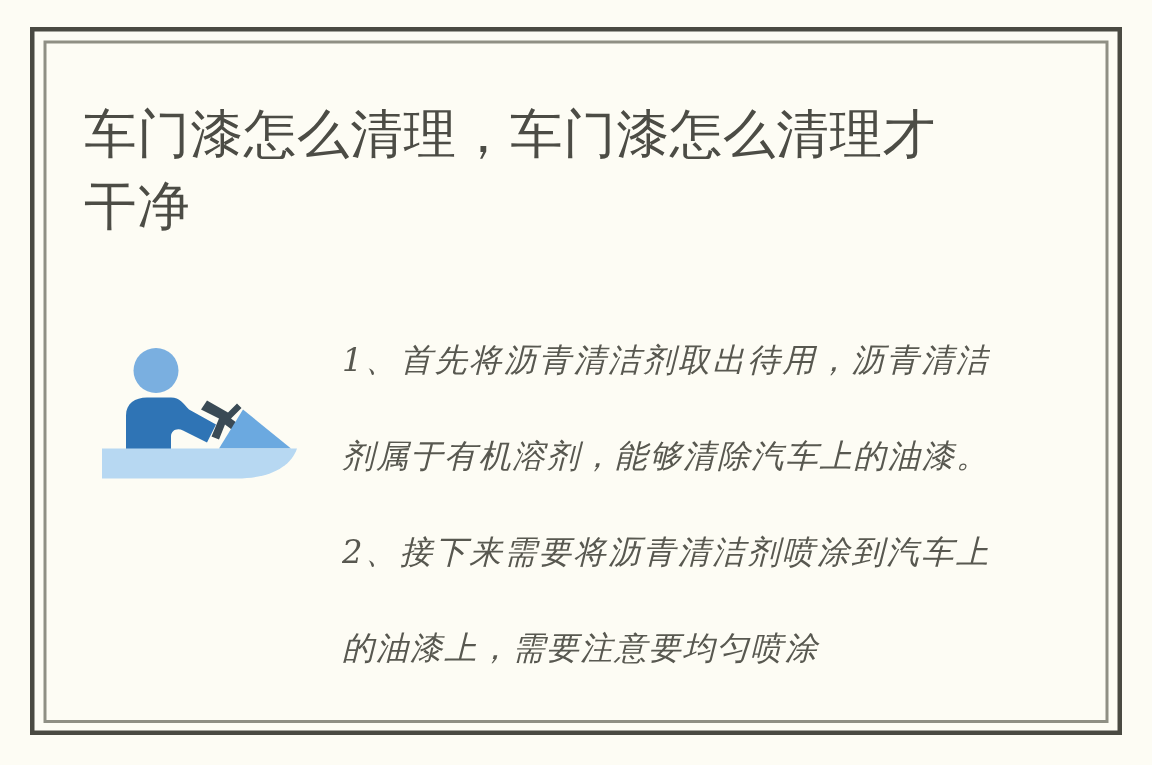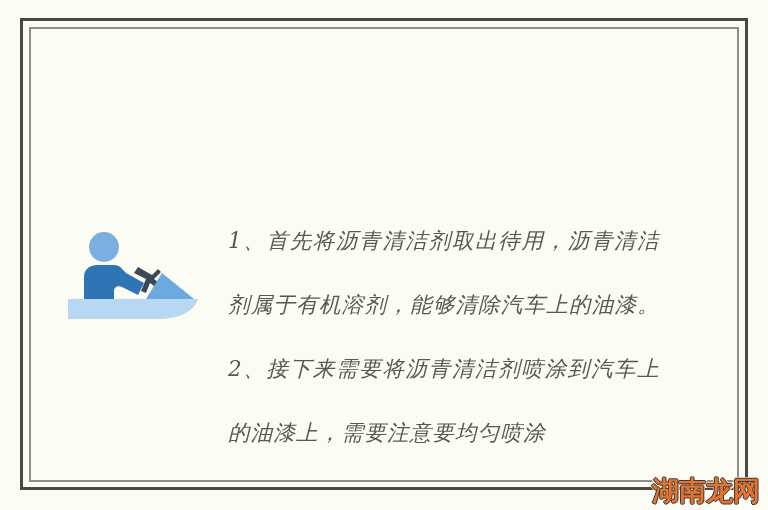--- a/index.html
+++ b/index.html
@@ -123,20 +123,21 @@
   }
 </style>
 </head>
 <body>
 
 <div id="page">
 
   <div class="frame-outer"></div>
   <div class="frame-inner"></div>
 
+  <div class="title">车门漆怎么清理，车门漆怎么清理才干净</div>
 
   <div class="content">
 
     <div class="illustration">
       <svg viewBox="0 0 138 100" xmlns="http://www.w3.org/2000/svg">
 
         <circle cx="42" cy="22" r="15" fill="#7aafe0"></circle>
 
         <path d="M22 78 L22 52 C22 44 28 40 36 40 L52 40
                  C58 40 60 44 64 48 L82 58 L76 70 L60 62
@@ -148,17 +149,14 @@
         <path d="M84 74 L100 48 L132 74 Z" fill="#6ba9e0"></path>
 
         <path d="M6 74 L136 74 C132 86 118 94 96 94 L6 94 Z" fill="#b7d8f2"></path>
       </svg>
     </div>
 
     <div class="body-text">1、首先将沥青清洁剂取出待用，沥青清洁剂属于有机溶剂，能够清除汽车上的油漆。 2、接下来需要将沥青清洁剂喷涂到汽车上的油漆上，需要注意要均匀喷涂</div>
 
   </div>
 
-  <div class="watermark">
-    <span class="wm-inner">湖南龙网</span>
-  </div>
 
 </div>
 
 </body></html>

